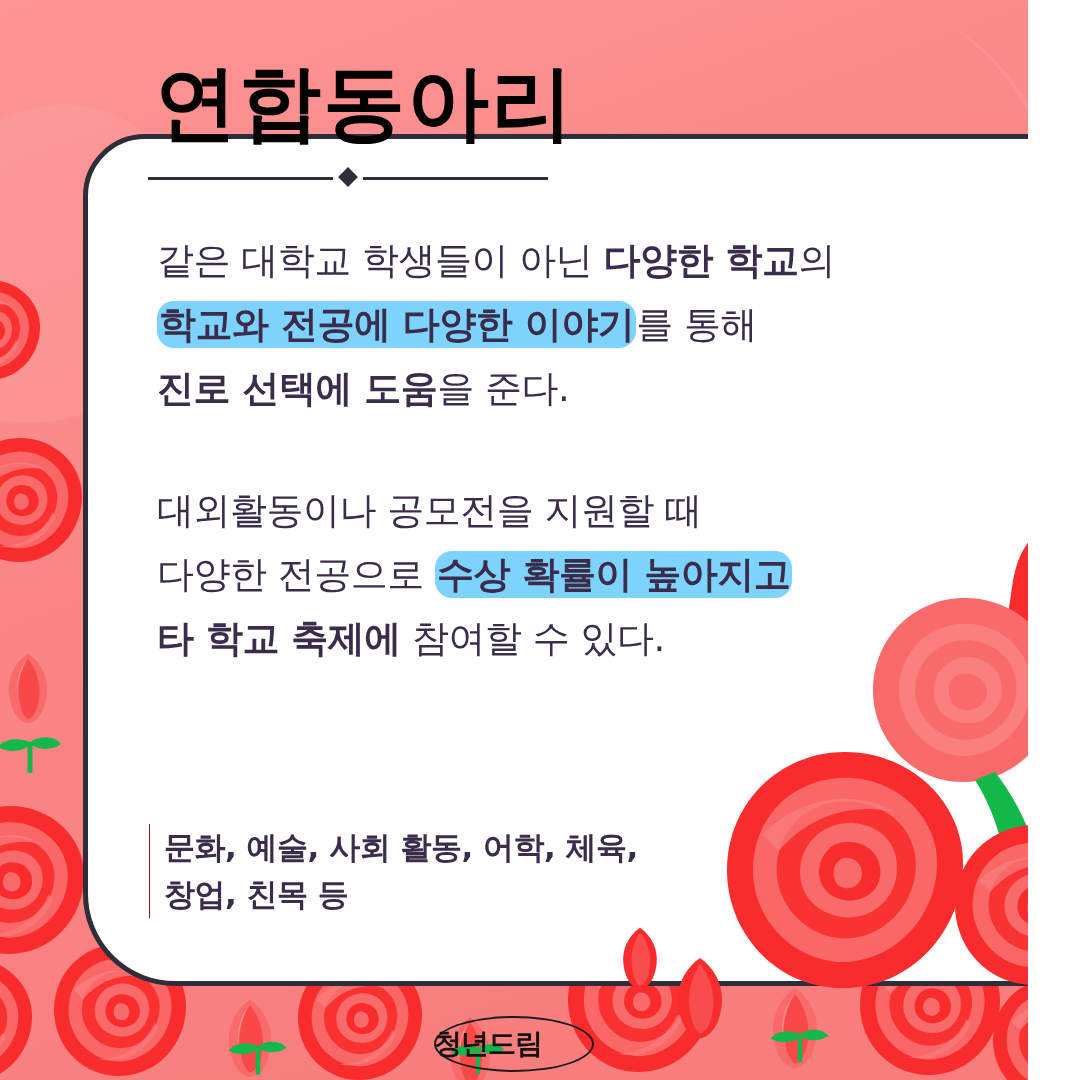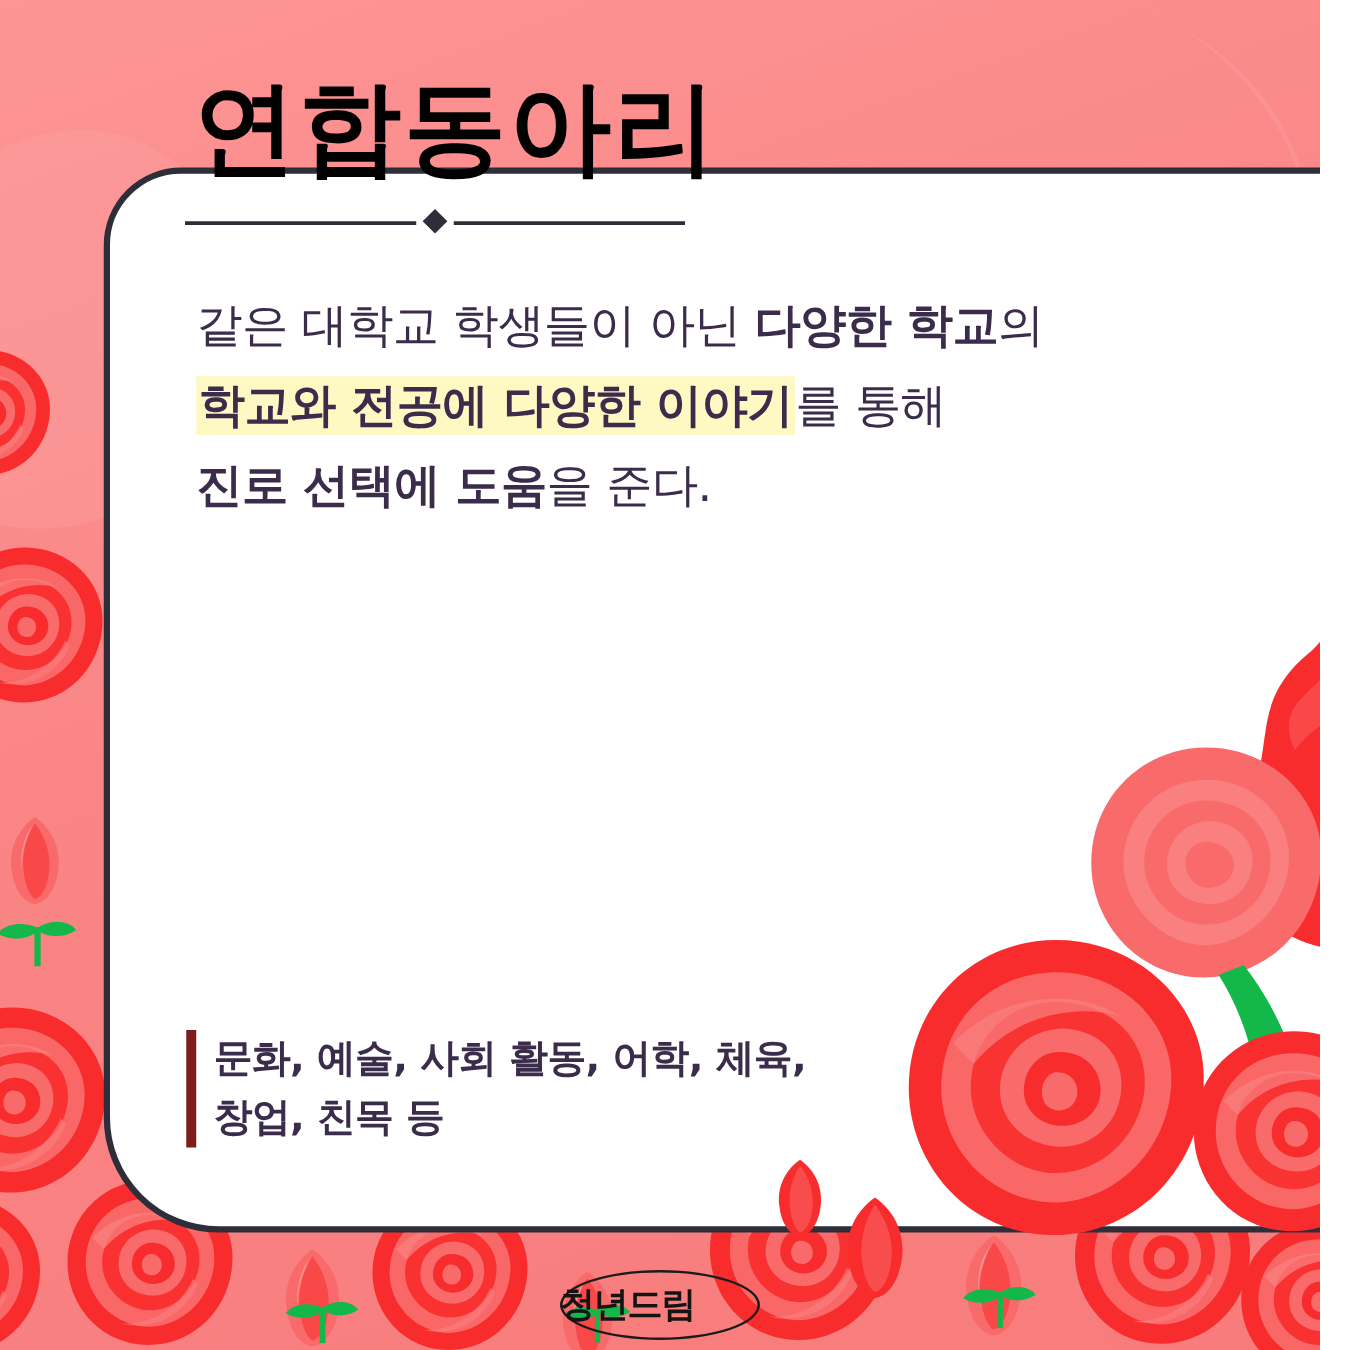--- a/index.html
+++ b/index.html
@@ -1,21 +1,21 @@
 <!DOCTYPE html>
 <html><head>
 <meta charset="utf-8">
 <style>
   html,body{margin:0;padding:0;}
   body{
     width:1080px;height:1080px;overflow:hidden;
     font-family:"Liberation Sans","DejaVu Sans",sans-serif;
     background:#ffffff;
   }
-  #stage{position:relative;width:1028px;height:1080px;overflow:hidden;background:#FB8A8A;padding-left:28px;}
+  #stage{position:relative;width:1028px;height:1080px;overflow:hidden;background:#FB8A8A;}
 
   
   .bg-gradient{
     position:absolute;inset:0;
     background:linear-gradient(160deg,#FD9595 0%,#FA8585 45%,#F87C7C 100%);
   }
   .bg-svg{position:absolute;inset:0;width:1080px;height:1080px;display:block;}
 
   
   .card{
@@ -59,25 +59,25 @@
 
   .body{
     position:absolute;left:74px;top:95px;width:880px;
     color:#3A2C4A;
     font-family:"DejaVu Sans","Liberation Sans",sans-serif;
     font-size:37px;line-height:64px;letter-spacing:-0.5px;
   }
   .body p{margin:0 0 0 0;}
   .body .gap{height:58px;}
   .b{font-weight:700;}
-  .hl{background:#fef9c3;font-weight:700;padding:2px 2px;box-decoration-break:clone;-webkit-box-decoration-break:clone;}
+  .hl{background:#7dd3fc;font-weight:700;padding:2px 2px;box-decoration-break:clone;border-radius:17px;-webkit-box-decoration-break:clone;}
 
   .note{
     position:absolute;left:66px;top:690px;width:700px;
-    border-left:8px solid #7f1d1d;
+    border-left:1px solid #7f1d1d;
     padding-left:14px;
     color:#3A2C4A;
     font-family:"DejaVu Sans","Liberation Sans",sans-serif;
     font-size:31px;font-weight:700;line-height:47px;letter-spacing:-0.5px;
   }
   .note div{white-space:nowrap;}
 
   
   .logo{
     position:absolute;left:50%;top:1016px;transform:translateX(-50%);
@@ -239,20 +239,25 @@
       <span class="ln r"></span>
     </div>
 
     <div class="body">
       <div>
           <p><span>같은 대학교 학생들이 아닌 </span><span class="b">다양한 학교</span><span>의</span></p>
           <p><span class="hl">학교와 전공에 다양한 이야기</span><span>를 통해</span></p>
           <p><span class="b">진로 선택에 도움</span><span>을 준다.</span></p>
         </div>
       <div class="gap"></div>
+      <div>
+          <p><span>대외활동이나 공모전을 지원할 때</span></p>
+          <p><span>다양한 전공으로 </span><span class="hl">수상 확률이 높아지고</span></p>
+          <p><span class="b">타 학교 축제에</span><span> 참여할 수 있다.</span></p>
+        </div>
     </div>
 
     <div class="note">
       <div>문화, 예술, 사회 활동, 어학, 체육,</div>
       <div>창업, 친목 등</div>
     </div>
   </div>
 
   <div class="logo">
     <span class="ellipse"></span>

